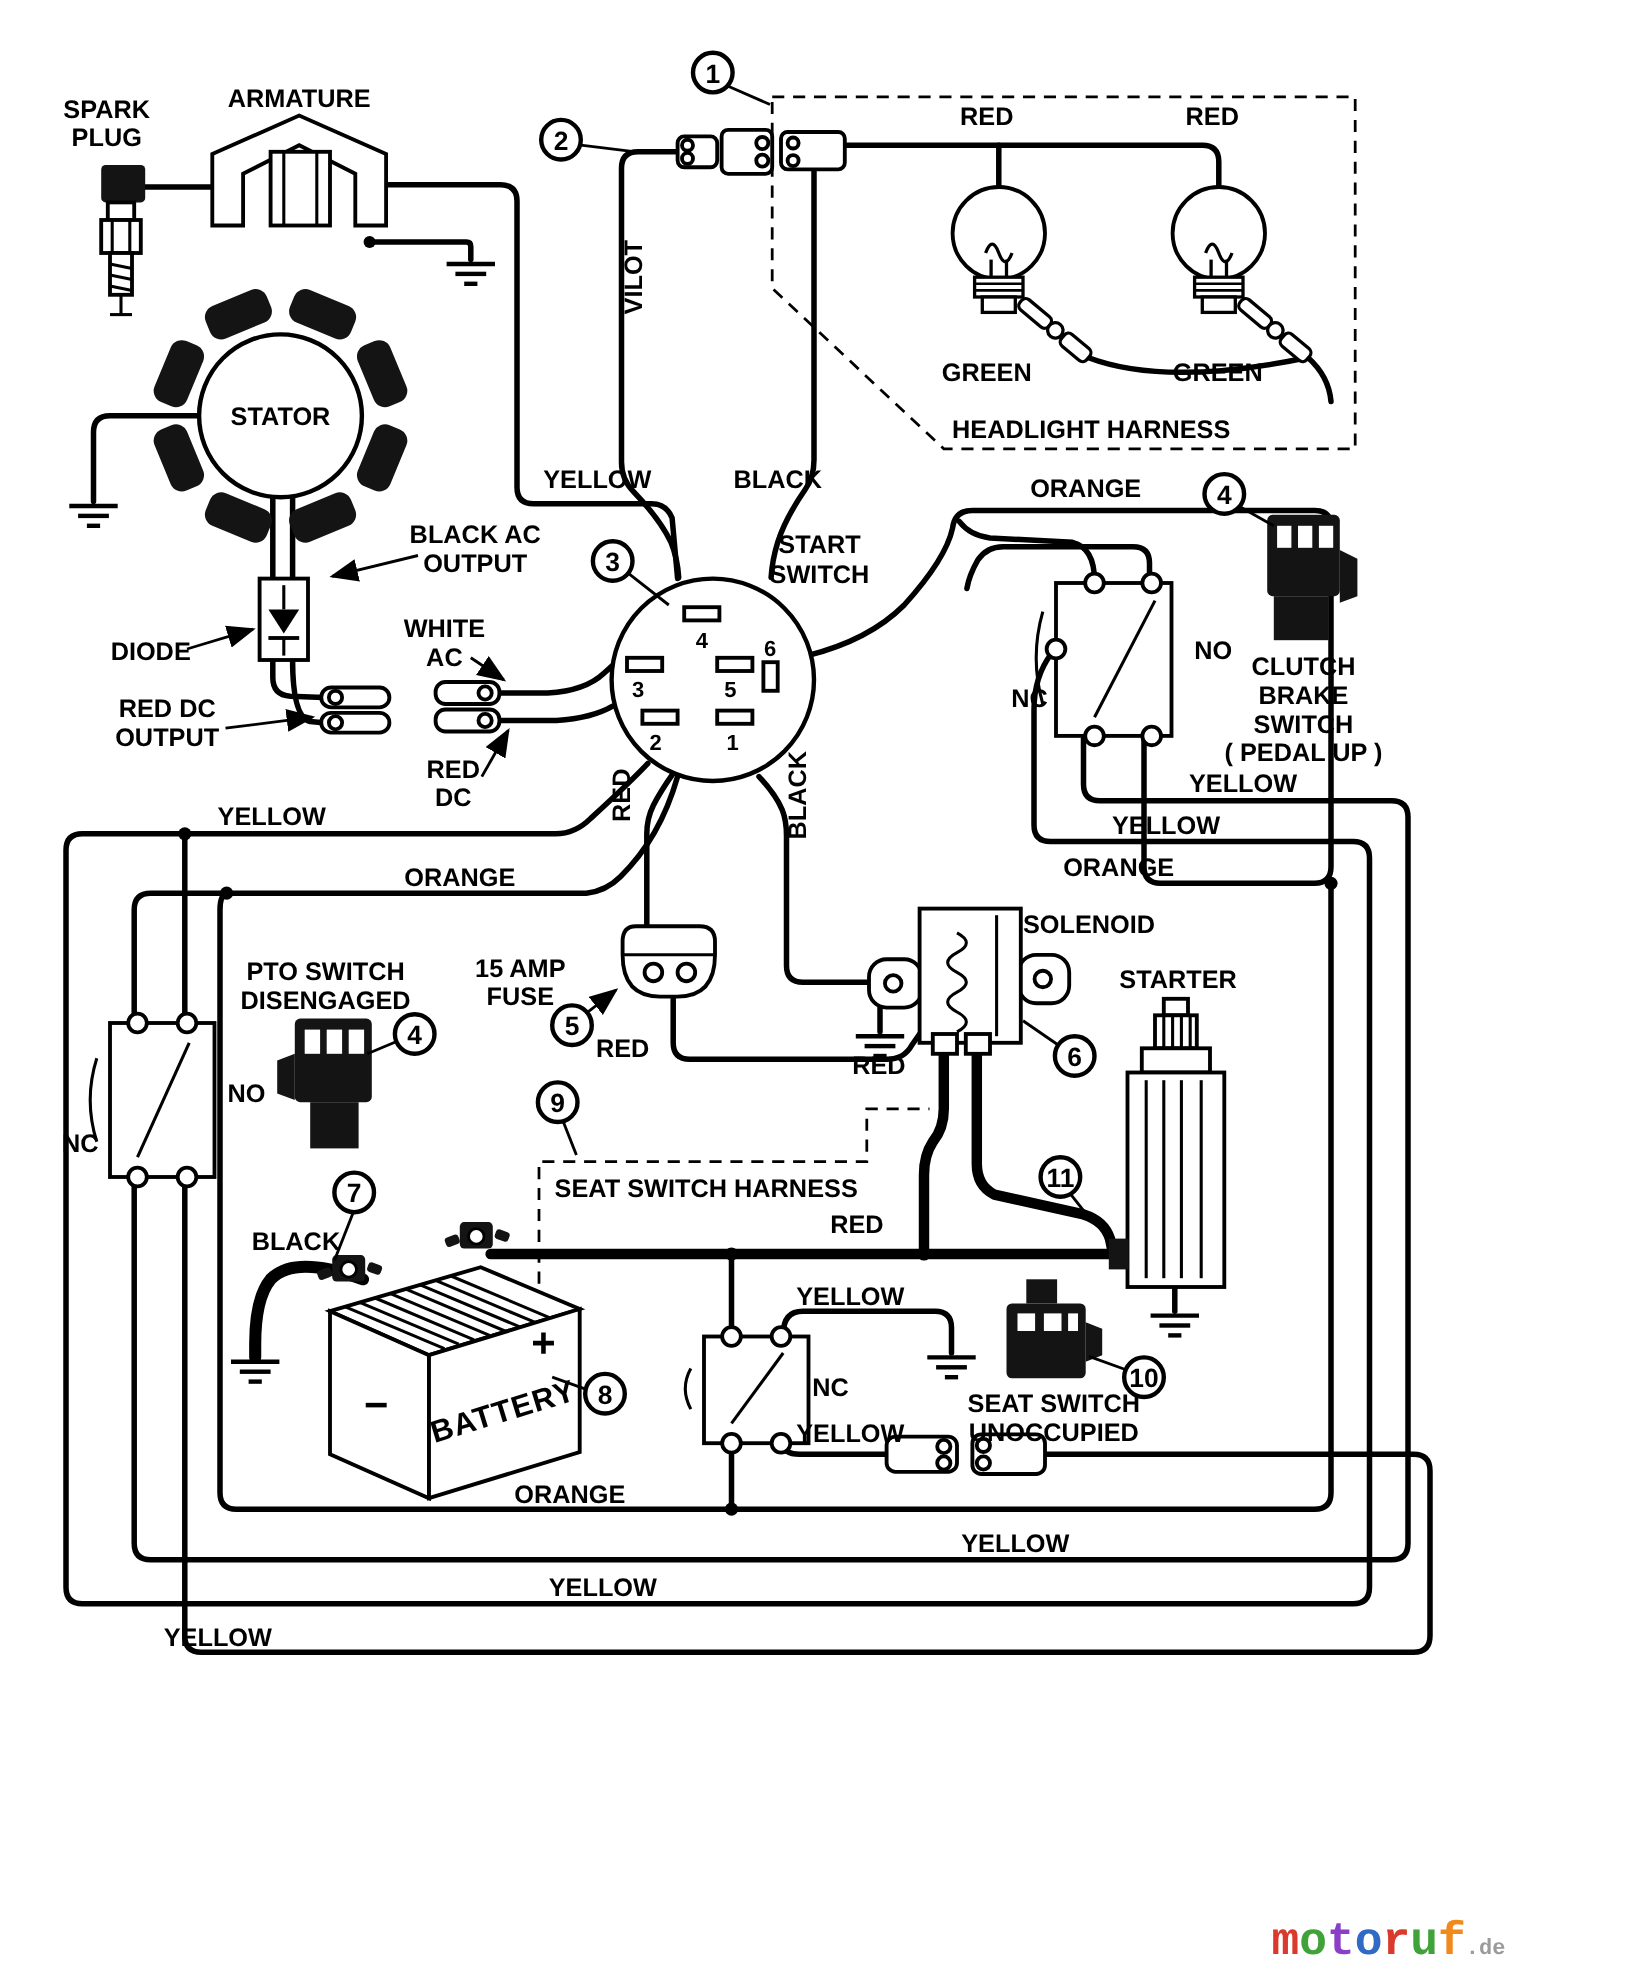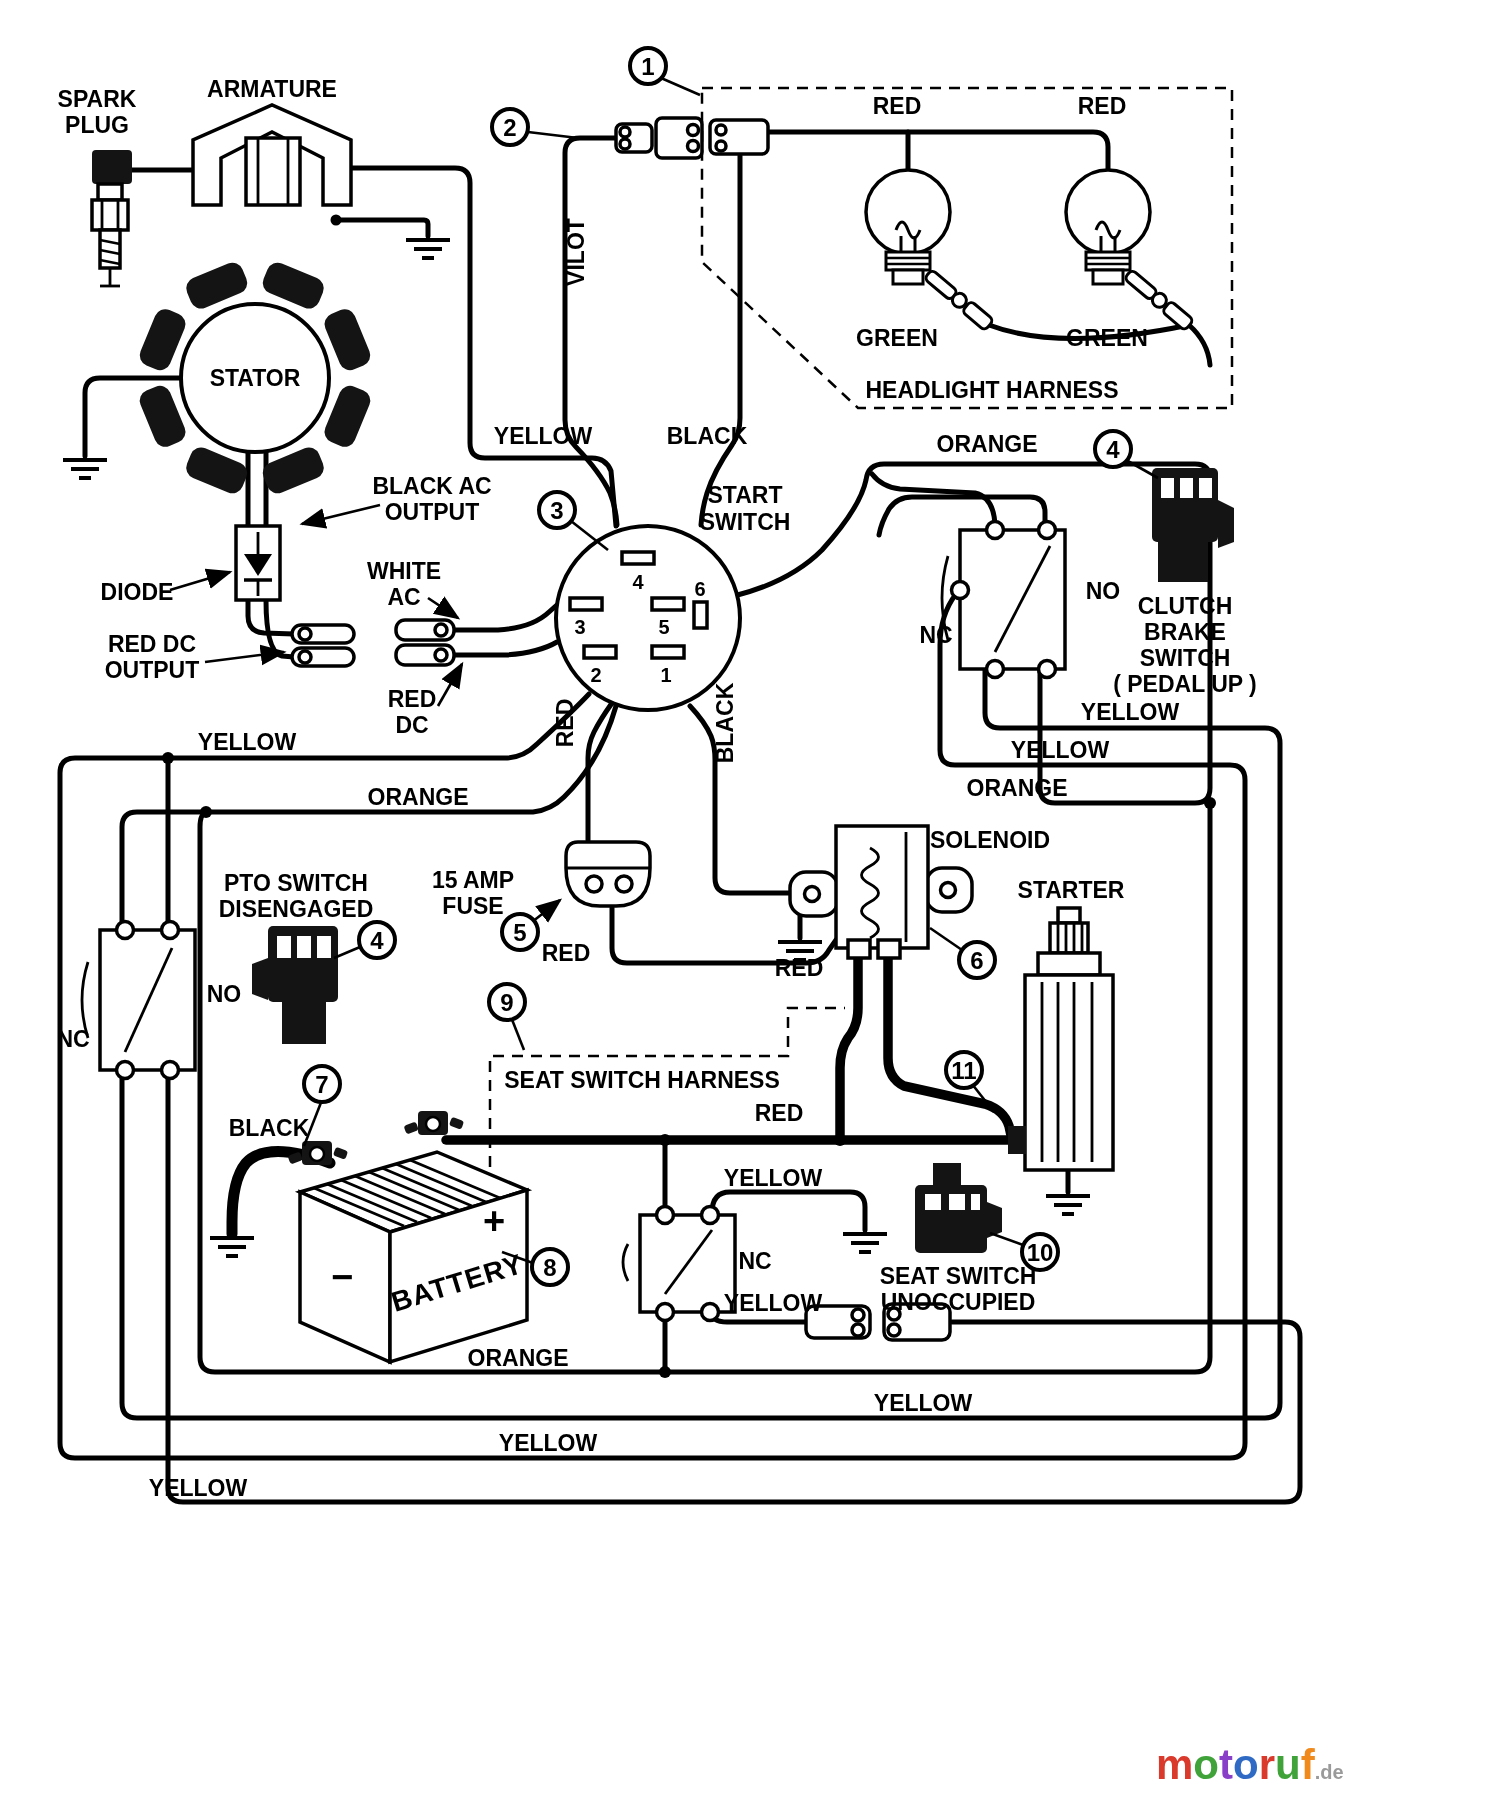--- a/index.html
+++ b/index.html
@@ -17,21 +17,21 @@
   .wire10{stroke-width:11;}
   .thin{fill:none;stroke:#000;stroke-width:2.8;}
   .lead{fill:none;stroke:#000;stroke-width:2.6;}
   .comp{fill:#fff;stroke:#000;stroke-width:3.5;}
   .comp4{stroke-width:4;}
   .solid{fill:#141414;stroke:none;}
   .slot{fill:#fff;stroke:none;}
   .dash{fill:none;stroke:#000;stroke-width:2.5;stroke-dasharray:11 8;}
   .dot{fill:#000;stroke:none;}
   .watermark{position:absolute;left:1156px;top:1744px;font-weight:bold;font-size:42px;
-             line-height:1;white-space:nowrap;}
+             line-height:1;white-space:nowrap;font-family:Liberation Mono, monospace;}
   .watermark .suf{font-size:20px;color:#9a9a9a;font-weight:bold;}
 </style>
 </head>
 <body>
 
 <div class="canvas">
 <svg width="1490" height="1800" viewBox="0 0 1490 1800">
   <defs>
     <marker id="arr" markerWidth="12" markerHeight="10" refX="9" refY="4" orient="auto">
       <path d="M0,0 L10,4 L0,8 Z" fill="#000"></path>

